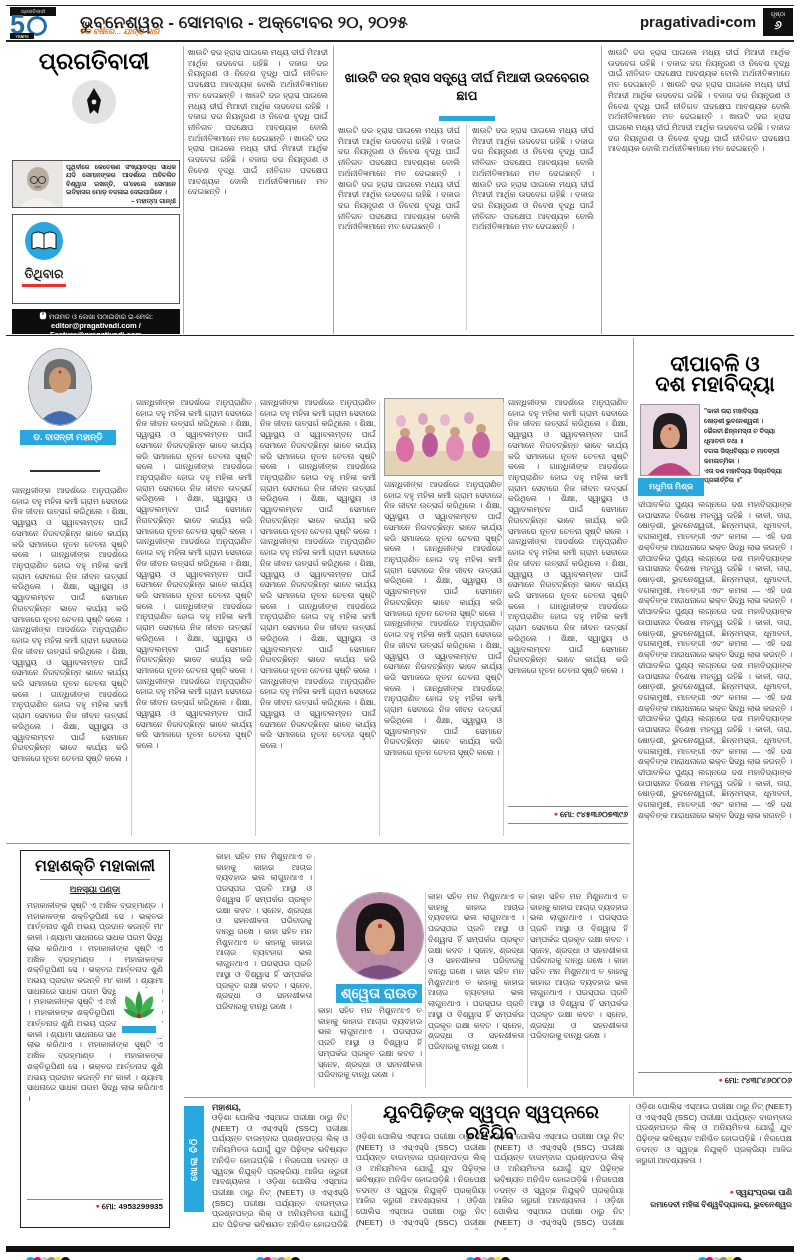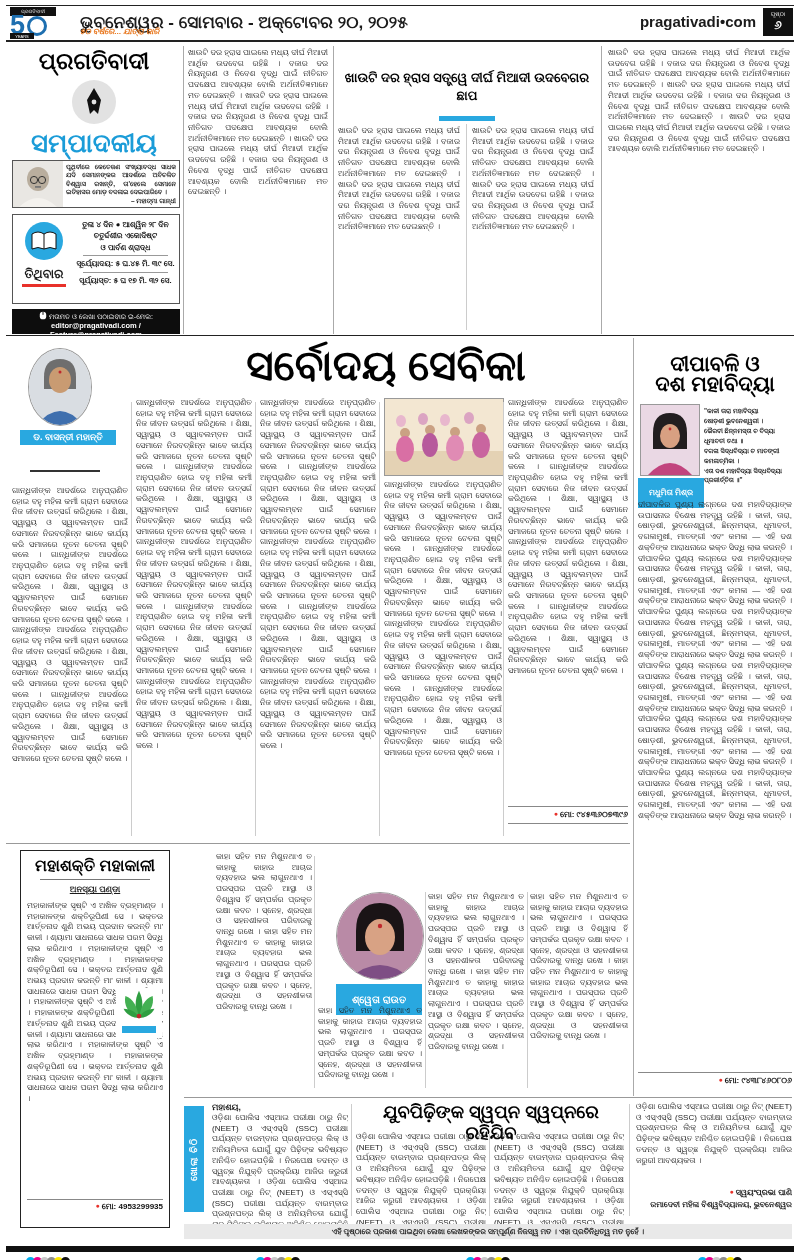--- a/index.html
+++ b/index.html
@@ -46,21 +46,20 @@
     <div style="font-size:12px;font-weight:bold;">୬</div>
   </div>
 
   <div class="abs headline center" style="left:8px;top:48px;width:172px;font-size:23px;">ପ୍ରଗତିବାଦୀ</div>
   <div class="abs" style="left:72px;top:80px;width:44px;height:44px;border-radius:50%;background:#e2e2e2;display:flex;align-items:center;justify-content:center;">
     <svg width="26" height="30" viewBox="0 0 26 30">
       <path d="M13 1 L20 13 L17 27 L13 23 L9 27 L6 13 Z" fill="#111"></path>
       <circle cx="13" cy="15" r="2.4" fill="#e2e2e2"></circle>
     </svg>
   </div>
-  <div class="abs headline center" style="left:8px;top:128px;width:172px;font-size:26px;color:#1b9cd8;">ସମ୍ପାଦକୀୟ</div>
 
   <div class="abs" style="left:12px;top:160px;width:168px;height:48px;border:1px solid #555;box-sizing:border-box;display:flex;">
     <svg width="50" height="46" viewBox="0 0 50 46" style="flex:0 0 50px;">
       <rect width="50" height="46" fill="#e9e7e3"></rect>
       <ellipse cx="25" cy="18" rx="11" ry="12" fill="#b9ae9e"></ellipse>
       <path d="M6 46 Q25 28 44 46 Z" fill="#f4f2ee"></path>
       <circle cx="21" cy="19" r="3.6" fill="none" stroke="#333" stroke-width="1"></circle>
       <circle cx="29" cy="19" r="3.6" fill="none" stroke="#333" stroke-width="1"></circle>
       <line x1="24.5" y1="19" x2="25.5" y2="19" stroke="#333" stroke-width="1"></line>
       <rect x="22" y="25" width="6" height="1.8" fill="#777"></rect>
@@ -74,29 +73,20 @@
   <div class="abs" style="left:12px;top:214px;width:168px;height:90px;border:1px solid #555;box-sizing:border-box;display:flex;">
     <div style="flex:0 0 62px;text-align:center;padding-top:6px;">
       <svg width="40" height="40" viewBox="0 0 40 40">
         <circle cx="20" cy="20" r="19" fill="#29a8e0"></circle>
         <path d="M8 13 q6 -4 12 0 q6 -4 12 0 v15 q-6 -3 -12 0 q-6 -3 -12 0 Z" fill="#fff" stroke="#111" stroke-width="1"></path>
         <line x1="20" y1="13" x2="20" y2="28" stroke="#111" stroke-width="1"></line>
       </svg>
       <div style="font-size:12.5px;font-weight:800;margin-top:2px;">ତିଥିବାର</div>
       <div style="width:44px;height:3px;background:#e8312a;margin:2px auto 0;"></div>
     </div>
-    <div style="flex:1;padding:4px 3px 0 0;">
-      <div class="panline">ତୁଳା ୪ ଦିନ ● ଆଶ୍ୱିନ ୨୮ ଦିନ</div>
-      <div class="panline">ଚତୁର୍ଦ୍ଦଶୀର ଏକୋଦିଷ୍ଟ</div>
-      <div class="panline">ଓ ପାର୍ବଣ ଶ୍ରାଦ୍ଧ</div>
-      <div class="pansep"></div>
-      <div class="panline">ସୂର୍ଯ୍ୟୋଦୟ: ୫ ଘ.୪୫ ମି. ୩୯ ସେ.</div>
-      <div class="pansep"></div>
-      <div class="panline">ସୂର୍ଯ୍ୟାସ୍ତ: ୫ ଘ ୧୭ ମି. ୩୨ ସେ.</div>
-    </div>
   </div>
 
   <div class="abs" style="left:12px;top:309px;width:168px;height:25px;background:#0d0d0d;color:#fff;text-align:center;">
     <div style="font-size:7px;padding-top:2px;">
       <svg width="8" height="9" viewBox="0 0 12 14" style="vertical-align:-1px;">
         <rect x="1" y="1" width="10" height="12" rx="5" fill="#fff"></rect>
         <line x1="6" y1="1" x2="6" y2="6" stroke="#111" stroke-width="1.5"></line>
       </svg>
       <span>ମତାମତ ଓ ଲେଖା ପଠାଇବାର ଇ-ମେଲ:</span>
     </div>
@@ -110,21 +100,20 @@
 
   <div class="abs just" style="left:188px;top:48px;width:140px;height:284px;">ଖାଉଟି ଦର ହ୍ରାସ ପାଇଲେ ମଧ୍ୟ ଦୀର୍ଘ ମିଆଦୀ ଆର୍ଥିକ ଉଦବେଗ ରହିଛି । ବଜାର ଦର ନିୟନ୍ତ୍ରଣ ଓ ନିବେଶ ବୃଦ୍ଧି ପାଇଁ ନୀତିଗତ ପଦକ୍ଷେପ ଆବଶ୍ୟକ ବୋଲି ଅର୍ଥନୀତିଜ୍ଞମାନେ ମତ ଦେଇଛନ୍ତି । ଖାଉଟି ଦର ହ୍ରାସ ପାଇଲେ ମଧ୍ୟ ଦୀର୍ଘ ମିଆଦୀ ଆର୍ଥିକ ଉଦବେଗ ରହିଛି । ବଜାର ଦର ନିୟନ୍ତ୍ରଣ ଓ ନିବେଶ ବୃଦ୍ଧି ପାଇଁ ନୀତିଗତ ପଦକ୍ଷେପ ଆବଶ୍ୟକ ବୋଲି ଅର୍ଥନୀତିଜ୍ଞମାନେ ମତ ଦେଇଛନ୍ତି । ଖାଉଟି ଦର ହ୍ରାସ ପାଇଲେ ମଧ୍ୟ ଦୀର୍ଘ ମିଆଦୀ ଆର୍ଥିକ ଉଦବେଗ ରହିଛି । ବଜାର ଦର ନିୟନ୍ତ୍ରଣ ଓ ନିବେଶ ବୃଦ୍ଧି ପାଇଁ ନୀତିଗତ ପଦକ୍ଷେପ ଆବଶ୍ୟକ ବୋଲି ଅର୍ଥନୀତିଜ୍ଞମାନେ ମତ ଦେଇଛନ୍ତି ।</div>
   <div class="abs headline center" style="left:338px;top:41px;width:258px;font-size:13px;line-height:1.35;margin-top:28px;">ଖାଉଟି ଦର ହ୍ରାସ ସତ୍ତ୍ୱେ ଦୀର୍ଘ ମିଆଦୀ ଉଦବେଗର ଛାପ</div>
   <div class="abs" style="left:439px;top:116px;width:56px;height:5px;background:#29a8e0;"></div>
   <div class="abs just" style="left:338px;top:126px;width:122px;height:204px;">ଖାଉଟି ଦର ହ୍ରାସ ପାଇଲେ ମଧ୍ୟ ଦୀର୍ଘ ମିଆଦୀ ଆର୍ଥିକ ଉଦବେଗ ରହିଛି । ବଜାର ଦର ନିୟନ୍ତ୍ରଣ ଓ ନିବେଶ ବୃଦ୍ଧି ପାଇଁ ନୀତିଗତ ପଦକ୍ଷେପ ଆବଶ୍ୟକ ବୋଲି ଅର୍ଥନୀତିଜ୍ଞମାନେ ମତ ଦେଇଛନ୍ତି । ଖାଉଟି ଦର ହ୍ରାସ ପାଇଲେ ମଧ୍ୟ ଦୀର୍ଘ ମିଆଦୀ ଆର୍ଥିକ ଉଦବେଗ ରହିଛି । ବଜାର ଦର ନିୟନ୍ତ୍ରଣ ଓ ନିବେଶ ବୃଦ୍ଧି ପାଇଁ ନୀତିଗତ ପଦକ୍ଷେପ ଆବଶ୍ୟକ ବୋଲି ଅର୍ଥନୀତିଜ୍ଞମାନେ ମତ ଦେଇଛନ୍ତି ।</div>
   <div class="abs just" style="left:472px;top:126px;width:122px;height:204px;">ଖାଉଟି ଦର ହ୍ରାସ ପାଇଲେ ମଧ୍ୟ ଦୀର୍ଘ ମିଆଦୀ ଆର୍ଥିକ ଉଦବେଗ ରହିଛି । ବଜାର ଦର ନିୟନ୍ତ୍ରଣ ଓ ନିବେଶ ବୃଦ୍ଧି ପାଇଁ ନୀତିଗତ ପଦକ୍ଷେପ ଆବଶ୍ୟକ ବୋଲି ଅର୍ଥନୀତିଜ୍ଞମାନେ ମତ ଦେଇଛନ୍ତି । ଖାଉଟି ଦର ହ୍ରାସ ପାଇଲେ ମଧ୍ୟ ଦୀର୍ଘ ମିଆଦୀ ଆର୍ଥିକ ଉଦବେଗ ରହିଛି । ବଜାର ଦର ନିୟନ୍ତ୍ରଣ ଓ ନିବେଶ ବୃଦ୍ଧି ପାଇଁ ନୀତିଗତ ପଦକ୍ଷେପ ଆବଶ୍ୟକ ବୋଲି ଅର୍ଥନୀତିଜ୍ଞମାନେ ମତ ଦେଇଛନ୍ତି ।</div>
   <div class="abs just" style="left:608px;top:48px;width:182px;height:284px;">ଖାଉଟି ଦର ହ୍ରାସ ପାଇଲେ ମଧ୍ୟ ଦୀର୍ଘ ମିଆଦୀ ଆର୍ଥିକ ଉଦବେଗ ରହିଛି । ବଜାର ଦର ନିୟନ୍ତ୍ରଣ ଓ ନିବେଶ ବୃଦ୍ଧି ପାଇଁ ନୀତିଗତ ପଦକ୍ଷେପ ଆବଶ୍ୟକ ବୋଲି ଅର୍ଥନୀତିଜ୍ଞମାନେ ମତ ଦେଇଛନ୍ତି । ଖାଉଟି ଦର ହ୍ରାସ ପାଇଲେ ମଧ୍ୟ ଦୀର୍ଘ ମିଆଦୀ ଆର୍ଥିକ ଉଦବେଗ ରହିଛି । ବଜାର ଦର ନିୟନ୍ତ୍ରଣ ଓ ନିବେଶ ବୃଦ୍ଧି ପାଇଁ ନୀତିଗତ ପଦକ୍ଷେପ ଆବଶ୍ୟକ ବୋଲି ଅର୍ଥନୀତିଜ୍ଞମାନେ ମତ ଦେଇଛନ୍ତି । ଖାଉଟି ଦର ହ୍ରାସ ପାଇଲେ ମଧ୍ୟ ଦୀର୍ଘ ମିଆଦୀ ଆର୍ଥିକ ଉଦବେଗ ରହିଛି । ବଜାର ଦର ନିୟନ୍ତ୍ରଣ ଓ ନିବେଶ ବୃଦ୍ଧି ପାଇଁ ନୀତିଗତ ପଦକ୍ଷେପ ଆବଶ୍ୟକ ବୋଲି ଅର୍ଥନୀତିଜ୍ଞମାନେ ମତ ଦେଇଛନ୍ତି ।</div>
 
   <div class="abs hline" style="left:6px;top:335px;width:788px;"></div>
 
-  <div class="abs headline center" style="left:140px;top:342px;width:492px;font-size:42px;">ସର୍ବୋଦୟ ସେବିକା</div>
 
   <div class="abs oval-photo" style="left:28px;top:348px;width:62px;height:76px;">
     <svg width="62" height="76" viewBox="0 0 62 76">
       <rect width="62" height="76" fill="#d9dde2"></rect>
       <path d="M31 10 q-16 0 -16 18 v12 h32 v-12 q0 -18 -16 -18" fill="#6e6e6e"></path>
       <ellipse cx="31" cy="31" rx="11" ry="13" fill="#c99b72"></ellipse>
       <circle cx="31" cy="23" r="1.5" fill="#c0272d"></circle>
       <path d="M8 76 Q31 48 54 76 Z" fill="#3f6fae"></path>
     </svg>
   </div>
@@ -173,21 +162,21 @@
   <div class="abs headline center" style="left:638px;top:372px;width:154px;font-size:21px;">ଦଶ ମହାବିଦ୍ୟା</div>
   <div class="abs sq-photo" style="left:640px;top:404px;width:58px;height:70px;">
     <svg width="58" height="70" viewBox="0 0 58 70">
       <rect width="58" height="70" fill="#ead8e4"></rect>
       <path d="M29 8 q-17 0 -17 20 v16 h34 v-16 q0 -20 -17 -20" fill="#221d1f"></path>
       <ellipse cx="29" cy="31" rx="10" ry="12" fill="#d8a082"></ellipse>
       <circle cx="29" cy="24" r="1.4" fill="#c0272d"></circle>
       <path d="M7 70 Q29 46 51 70 Z" fill="#c2447e"></path>
     </svg>
   </div>
-  <div class="abs bluebox" style="left:638px;top:478px;width:66px;height:30px;font-size:8px;">ମଧୁମିତା ମିଶ୍ର</div>
+  <div class="abs bluebox" style="left:638px;top:478px;width:66px;height:18px;font-size:8px;">ମଧୁମିତା ମିଶ୍ର</div>
   <div class="abs verse" style="left:704px;top:406px;width:88px;height:86px;">
     <div>"କାଳୀ ତାରା ମହାବିଦ୍ୟା</div>
     <div>ଷୋଡ଼ଶୀ ଭୁବନେଶ୍ୱରୀ ।</div>
     <div>ଭୈରବୀ ଛିନ୍ନମସ୍ତା ଚ ବିଦ୍ୟା ଧୂମାବତୀ ତଥା ॥</div>
     <div>ବଗଳା ସିଦ୍ଧବିଦ୍ୟା ଚ ମାତଙ୍ଗୀ କମଳାତ୍ମିକା ।</div>
     <div>ଏତା ଦଶ ମହାବିଦ୍ୟା ସିଦ୍ଧବିଦ୍ୟା ପ୍ରକୀର୍ତ୍ତିତା ॥"</div>
   </div>
   <div class="abs just" style="left:638px;top:500px;width:154px;height:566px;">ଦୀପାବଳିର ପୁଣ୍ୟ ଲଗ୍ନରେ ଦଶ ମହାବିଦ୍ୟାଙ୍କ ଉପାସନାର ବିଶେଷ ମହତ୍ତ୍ୱ ରହିଛି । କାଳୀ, ତାରା, ଷୋଡ଼ଶୀ, ଭୁବନେଶ୍ୱରୀ, ଛିନ୍ନମସ୍ତା, ଧୂମାବତୀ, ବଗଳାମୁଖୀ, ମାତଙ୍ଗୀ ଏବଂ କମଳା — ଏହି ଦଶ ଶକ୍ତିଙ୍କ ଆରାଧନାରେ ଭକ୍ତ ସିଦ୍ଧି ଲାଭ କରନ୍ତି । ଦୀପାବଳିର ପୁଣ୍ୟ ଲଗ୍ନରେ ଦଶ ମହାବିଦ୍ୟାଙ୍କ ଉପାସନାର ବିଶେଷ ମହତ୍ତ୍ୱ ରହିଛି । କାଳୀ, ତାରା, ଷୋଡ଼ଶୀ, ଭୁବନେଶ୍ୱରୀ, ଛିନ୍ନମସ୍ତା, ଧୂମାବତୀ, ବଗଳାମୁଖୀ, ମାତଙ୍ଗୀ ଏବଂ କମଳା — ଏହି ଦଶ ଶକ୍ତିଙ୍କ ଆରାଧନାରେ ଭକ୍ତ ସିଦ୍ଧି ଲାଭ କରନ୍ତି । ଦୀପାବଳିର ପୁଣ୍ୟ ଲଗ୍ନରେ ଦଶ ମହାବିଦ୍ୟାଙ୍କ ଉପାସନାର ବିଶେଷ ମହତ୍ତ୍ୱ ରହିଛି । କାଳୀ, ତାରା, ଷୋଡ଼ଶୀ, ଭୁବନେଶ୍ୱରୀ, ଛିନ୍ନମସ୍ତା, ଧୂମାବତୀ, ବଗଳାମୁଖୀ, ମାତଙ୍ଗୀ ଏବଂ କମଳା — ଏହି ଦଶ ଶକ୍ତିଙ୍କ ଆରାଧନାରେ ଭକ୍ତ ସିଦ୍ଧି ଲାଭ କରନ୍ତି । ଦୀପାବଳିର ପୁଣ୍ୟ ଲଗ୍ନରେ ଦଶ ମହାବିଦ୍ୟାଙ୍କ ଉପାସନାର ବିଶେଷ ମହତ୍ତ୍ୱ ରହିଛି । କାଳୀ, ତାରା, ଷୋଡ଼ଶୀ, ଭୁବନେଶ୍ୱରୀ, ଛିନ୍ନମସ୍ତା, ଧୂମାବତୀ, ବଗଳାମୁଖୀ, ମାତଙ୍ଗୀ ଏବଂ କମଳା — ଏହି ଦଶ ଶକ୍ତିଙ୍କ ଆରାଧନାରେ ଭକ୍ତ ସିଦ୍ଧି ଲାଭ କରନ୍ତି । ଦୀପାବଳିର ପୁଣ୍ୟ ଲଗ୍ନରେ ଦଶ ମହାବିଦ୍ୟାଙ୍କ ଉପାସନାର ବିଶେଷ ମହତ୍ତ୍ୱ ରହିଛି । କାଳୀ, ତାରା, ଷୋଡ଼ଶୀ, ଭୁବନେଶ୍ୱରୀ, ଛିନ୍ନମସ୍ତା, ଧୂମାବତୀ, ବଗଳାମୁଖୀ, ମାତଙ୍ଗୀ ଏବଂ କମଳା — ଏହି ଦଶ ଶକ୍ତିଙ୍କ ଆରାଧନାରେ ଭକ୍ତ ସିଦ୍ଧି ଲାଭ କରନ୍ତି । ଦୀପାବଳିର ପୁଣ୍ୟ ଲଗ୍ନରେ ଦଶ ମହାବିଦ୍ୟାଙ୍କ ଉପାସନାର ବିଶେଷ ମହତ୍ତ୍ୱ ରହିଛି । କାଳୀ, ତାରା, ଷୋଡ଼ଶୀ, ଭୁବନେଶ୍ୱରୀ, ଛିନ୍ନମସ୍ତା, ଧୂମାବତୀ, ବଗଳାମୁଖୀ, ମାତଙ୍ଗୀ ଏବଂ କମଳା — ଏହି ଦଶ ଶକ୍ତିଙ୍କ ଆରାଧନାରେ ଭକ୍ତ ସିଦ୍ଧି ଲାଭ କରନ୍ତି ।</div>
   <div class="abs phone-row" style="left:638px;top:1072px;width:154px;border-top:1px solid #888;padding-top:3px;">
     <span class="red-dot">●</span><span>ମୋ: ୯୪୩୮୪୬୦୮୦୬</span>
@@ -217,21 +206,21 @@
   <div class="abs just" style="left:216px;top:852px;width:96px;height:238px;">କାହା ସହିତ ମନ ମିଶୁନଥାଏ ତ କାହାକୁ କାହାର ଆଚାର ବ୍ୟବହାର ଭଲ ଲାଗୁନଥାଏ । ପରସ୍ପର ପ୍ରତି ଆସ୍ଥା ଓ ବିଶ୍ୱାସ ହିଁ ସମ୍ପର୍କର ପ୍ରକୃତ ରକ୍ଷା କବଚ । ସ୍ନେହ, ଶ୍ରଦ୍ଧା ଓ ସହନଶୀଳତା ପରିବାରକୁ ବାନ୍ଧି ରଖେ । କାହା ସହିତ ମନ ମିଶୁନଥାଏ ତ କାହାକୁ କାହାର ଆଚାର ବ୍ୟବହାର ଭଲ ଲାଗୁନଥାଏ । ପରସ୍ପର ପ୍ରତି ଆସ୍ଥା ଓ ବିଶ୍ୱାସ ହିଁ ସମ୍ପର୍କର ପ୍ରକୃତ ରକ୍ଷା କବଚ । ସ୍ନେହ, ଶ୍ରଦ୍ଧା ଓ ସହନଶୀଳତା ପରିବାରକୁ ବାନ୍ଧି ରଖେ ।</div>
   <div class="abs oval-photo" style="left:336px;top:892px;width:86px;height:86px;">
     <svg width="86" height="86" viewBox="0 0 86 86">
       <rect width="86" height="86" fill="#b98aa6"></rect>
       <path d="M43 10 q-24 0 -24 28 v20 h48 v-20 q0 -28 -24 -28" fill="#1a1416"></path>
       <ellipse cx="43" cy="44" rx="15" ry="18" fill="#d8a284"></ellipse>
       <circle cx="43" cy="33" r="2.2" fill="#c0272d"></circle>
       <path d="M12 86 Q43 58 74 86 Z" fill="#7e4e84"></path>
     </svg>
   </div>
-  <div class="abs bluebox" style="left:336px;top:984px;width:86px;height:31px;font-size:10px;">ଶ୍ୱେତା ରାଉତ</div>
+  <div class="abs bluebox" style="left:336px;top:984px;width:86px;height:19px;font-size:14px;">ଶ୍ୱେତା ରାଉତ</div>
   <div class="abs just" style="left:318px;top:1006px;width:104px;height:84px;">କାହା ସହିତ ମନ ମିଶୁନଥାଏ ତ କାହାକୁ କାହାର ଆଚାର ବ୍ୟବହାର ଭଲ ଲାଗୁନଥାଏ । ପରସ୍ପର ପ୍ରତି ଆସ୍ଥା ଓ ବିଶ୍ୱାସ ହିଁ ସମ୍ପର୍କର ପ୍ରକୃତ ରକ୍ଷା କବଚ । ସ୍ନେହ, ଶ୍ରଦ୍ଧା ଓ ସହନଶୀଳତା ପରିବାରକୁ ବାନ୍ଧି ରଖେ ।</div>
   <div class="abs just" style="left:428px;top:892px;width:96px;height:198px;">କାହା ସହିତ ମନ ମିଶୁନଥାଏ ତ କାହାକୁ କାହାର ଆଚାର ବ୍ୟବହାର ଭଲ ଲାଗୁନଥାଏ । ପରସ୍ପର ପ୍ରତି ଆସ୍ଥା ଓ ବିଶ୍ୱାସ ହିଁ ସମ୍ପର୍କର ପ୍ରକୃତ ରକ୍ଷା କବଚ । ସ୍ନେହ, ଶ୍ରଦ୍ଧା ଓ ସହନଶୀଳତା ପରିବାରକୁ ବାନ୍ଧି ରଖେ । କାହା ସହିତ ମନ ମିଶୁନଥାଏ ତ କାହାକୁ କାହାର ଆଚାର ବ୍ୟବହାର ଭଲ ଲାଗୁନଥାଏ । ପରସ୍ପର ପ୍ରତି ଆସ୍ଥା ଓ ବିଶ୍ୱାସ ହିଁ ସମ୍ପର୍କର ପ୍ରକୃତ ରକ୍ଷା କବଚ । ସ୍ନେହ, ଶ୍ରଦ୍ଧା ଓ ସହନଶୀଳତା ପରିବାରକୁ ବାନ୍ଧି ରଖେ ।</div>
   <div class="abs just" style="left:530px;top:892px;width:98px;height:198px;">କାହା ସହିତ ମନ ମିଶୁନଥାଏ ତ କାହାକୁ କାହାର ଆଚାର ବ୍ୟବହାର ଭଲ ଲାଗୁନଥାଏ । ପରସ୍ପର ପ୍ରତି ଆସ୍ଥା ଓ ବିଶ୍ୱାସ ହିଁ ସମ୍ପର୍କର ପ୍ରକୃତ ରକ୍ଷା କବଚ । ସ୍ନେହ, ଶ୍ରଦ୍ଧା ଓ ସହନଶୀଳତା ପରିବାରକୁ ବାନ୍ଧି ରଖେ । କାହା ସହିତ ମନ ମିଶୁନଥାଏ ତ କାହାକୁ କାହାର ଆଚାର ବ୍ୟବହାର ଭଲ ଲାଗୁନଥାଏ । ପରସ୍ପର ପ୍ରତି ଆସ୍ଥା ଓ ବିଶ୍ୱାସ ହିଁ ସମ୍ପର୍କର ପ୍ରକୃତ ରକ୍ଷା କବଚ । ସ୍ନେହ, ଶ୍ରଦ୍ଧା ଓ ସହନଶୀଳତା ପରିବାରକୁ ବାନ୍ଧି ରଖେ ।</div>
   <div class="abs vline soft" style="left:314px;top:856px;height:232px;"></div>
   <div class="abs vline soft" style="left:425px;top:892px;height:196px;"></div>
   <div class="abs vline soft" style="left:527px;top:892px;height:196px;"></div>
 
   <div class="abs hline" style="left:184px;top:1097px;width:608px;background:#999;"></div>
 
   <div class="abs strip-vert" style="left:184px;top:1106px;width:20px;height:106px;background:#29a8e0;">ଖୋଲା ଚିଠି</div>
@@ -244,21 +233,20 @@
   <div class="abs just" style="left:494px;top:1132px;width:130px;height:98px;">ଓଡ଼ିଶା ପୋଲିସ ଏସ୍‌ଆଇ ପରୀକ୍ଷା ଠାରୁ ନିଟ୍ (NEET) ଓ ଏସ୍‌ଏସ୍‌ସି (SSC) ପରୀକ୍ଷା ପର୍ଯ୍ୟନ୍ତ ବାରମ୍ବାର ପ୍ରଶ୍ନପତ୍ର ଲିକ୍ ଓ ଅନିୟମିତତା ଯୋଗୁଁ ଯୁବ ପିଢ଼ିଙ୍କ ଭବିଷ୍ୟତ ଅନିଶ୍ଚିତ ହୋଇପଡ଼ିଛି । ନିରପେକ୍ଷ ତଦନ୍ତ ଓ ସ୍ୱଚ୍ଛ ନିଯୁକ୍ତି ପ୍ରକ୍ରିୟା ଆଜିର ଜରୁରୀ ଆବଶ୍ୟକତା । ଓଡ଼ିଶା ପୋଲିସ ଏସ୍‌ଆଇ ପରୀକ୍ଷା ଠାରୁ ନିଟ୍ (NEET) ଓ ଏସ୍‌ଏସ୍‌ସି (SSC) ପରୀକ୍ଷା ପର୍ଯ୍ୟନ୍ତ ବାରମ୍ବାର ପ୍ରଶ୍ନପତ୍ର ଲିକ୍ ଓ ଅନିୟମିତତା ଯୋଗୁଁ ଯୁବ ପିଢ଼ିଙ୍କ ଭବିଷ୍ୟତ ଅନିଶ୍ଚିତ ହୋଇପଡ଼ିଛି । ନିରପେକ୍ଷ ତଦନ୍ତ ଓ ସ୍ୱଚ୍ଛ ନିଯୁକ୍ତି ପ୍ରକ୍ରିୟା ଆଜିର ଜରୁରୀ ଆବଶ୍ୟକତା ।</div>
   <div class="abs just" style="left:636px;top:1102px;width:156px;height:84px;">ଓଡ଼ିଶା ପୋଲିସ ଏସ୍‌ଆଇ ପରୀକ୍ଷା ଠାରୁ ନିଟ୍ (NEET) ଓ ଏସ୍‌ଏସ୍‌ସି (SSC) ପରୀକ୍ଷା ପର୍ଯ୍ୟନ୍ତ ବାରମ୍ବାର ପ୍ରଶ୍ନପତ୍ର ଲିକ୍ ଓ ଅନିୟମିତତା ଯୋଗୁଁ ଯୁବ ପିଢ଼ିଙ୍କ ଭବିଷ୍ୟତ ଅନିଶ୍ଚିତ ହୋଇପଡ଼ିଛି । ନିରପେକ୍ଷ ତଦନ୍ତ ଓ ସ୍ୱଚ୍ଛ ନିଯୁକ୍ତି ପ୍ରକ୍ରିୟା ଆଜିର ଜରୁରୀ ଆବଶ୍ୟକତା ।</div>
   <div class="abs phone-row" style="left:636px;top:1188px;width:156px;">
     <span class="red-dot">●</span><span>ସ୍ୱୟଂପ୍ରଭା ପାଣି</span>
   </div>
   <div class="abs" style="left:636px;top:1200px;width:156px;font-size:7.8px;font-weight:bold;text-align:right;">ରମାଦେବୀ ମହିଳା ବିଶ୍ୱବିଦ୍ୟାଳୟ, ଭୁବନେଶ୍ୱର</div>
   <div class="abs vline soft" style="left:351px;top:1104px;height:112px;"></div>
   <div class="abs vline soft" style="left:489px;top:1134px;height:82px;"></div>
   <div class="abs vline soft" style="left:629px;top:1104px;height:112px;"></div>
 
-  <div class="abs" style="left:184px;top:1224px;width:608px;height:15px;background:#e9e9e9;display:flex;align-items:center;justify-content:center;font-size:7.5px;font-weight:bold;color:#222;">ଏହି ପୃଷ୍ଠାରେ ପ୍ରକାଶ ପାଇଥିବା ଲେଖା ଲେଖକଙ୍କର ସମ୍ପୂର୍ଣ୍ଣ ନିଜସ୍ୱ ମତ । ଏହା ପ୍ରତିନିଧିତ୍ୱ ମତ ନୁହେଁ ।</div>
 
   <div class="abs" style="left:6px;top:1246px;width:788px;height:6px;background:#111;"></div>
   <div class="abs" style="left:28px;top:1252px;">
     <span class="dot" style="background:#00aeef;"></span><span class="dot" style="background:#ec008c;"></span><span class="dot" style="background:#c8c8c8;"></span><span class="dot" style="background:#8e8e8e;"></span><span class="dot" style="background:#ffe800;"></span><span class="dot" style="background:#111;"></span>
   </div>
   <div class="abs" style="left:258px;top:1252px;">
     <span class="dot" style="background:#00aeef;"></span><span class="dot" style="background:#ec008c;"></span><span class="dot" style="background:#c8c8c8;"></span><span class="dot" style="background:#8e8e8e;"></span><span class="dot" style="background:#ffe800;"></span><span class="dot" style="background:#111;"></span>
   </div>
   <div class="abs" style="left:468px;top:1252px;">
     <span class="dot" style="background:#00aeef;"></span><span class="dot" style="background:#ec008c;"></span><span class="dot" style="background:#c8c8c8;"></span><span class="dot" style="background:#8e8e8e;"></span><span class="dot" style="background:#ffe800;"></span><span class="dot" style="background:#111;"></span>

